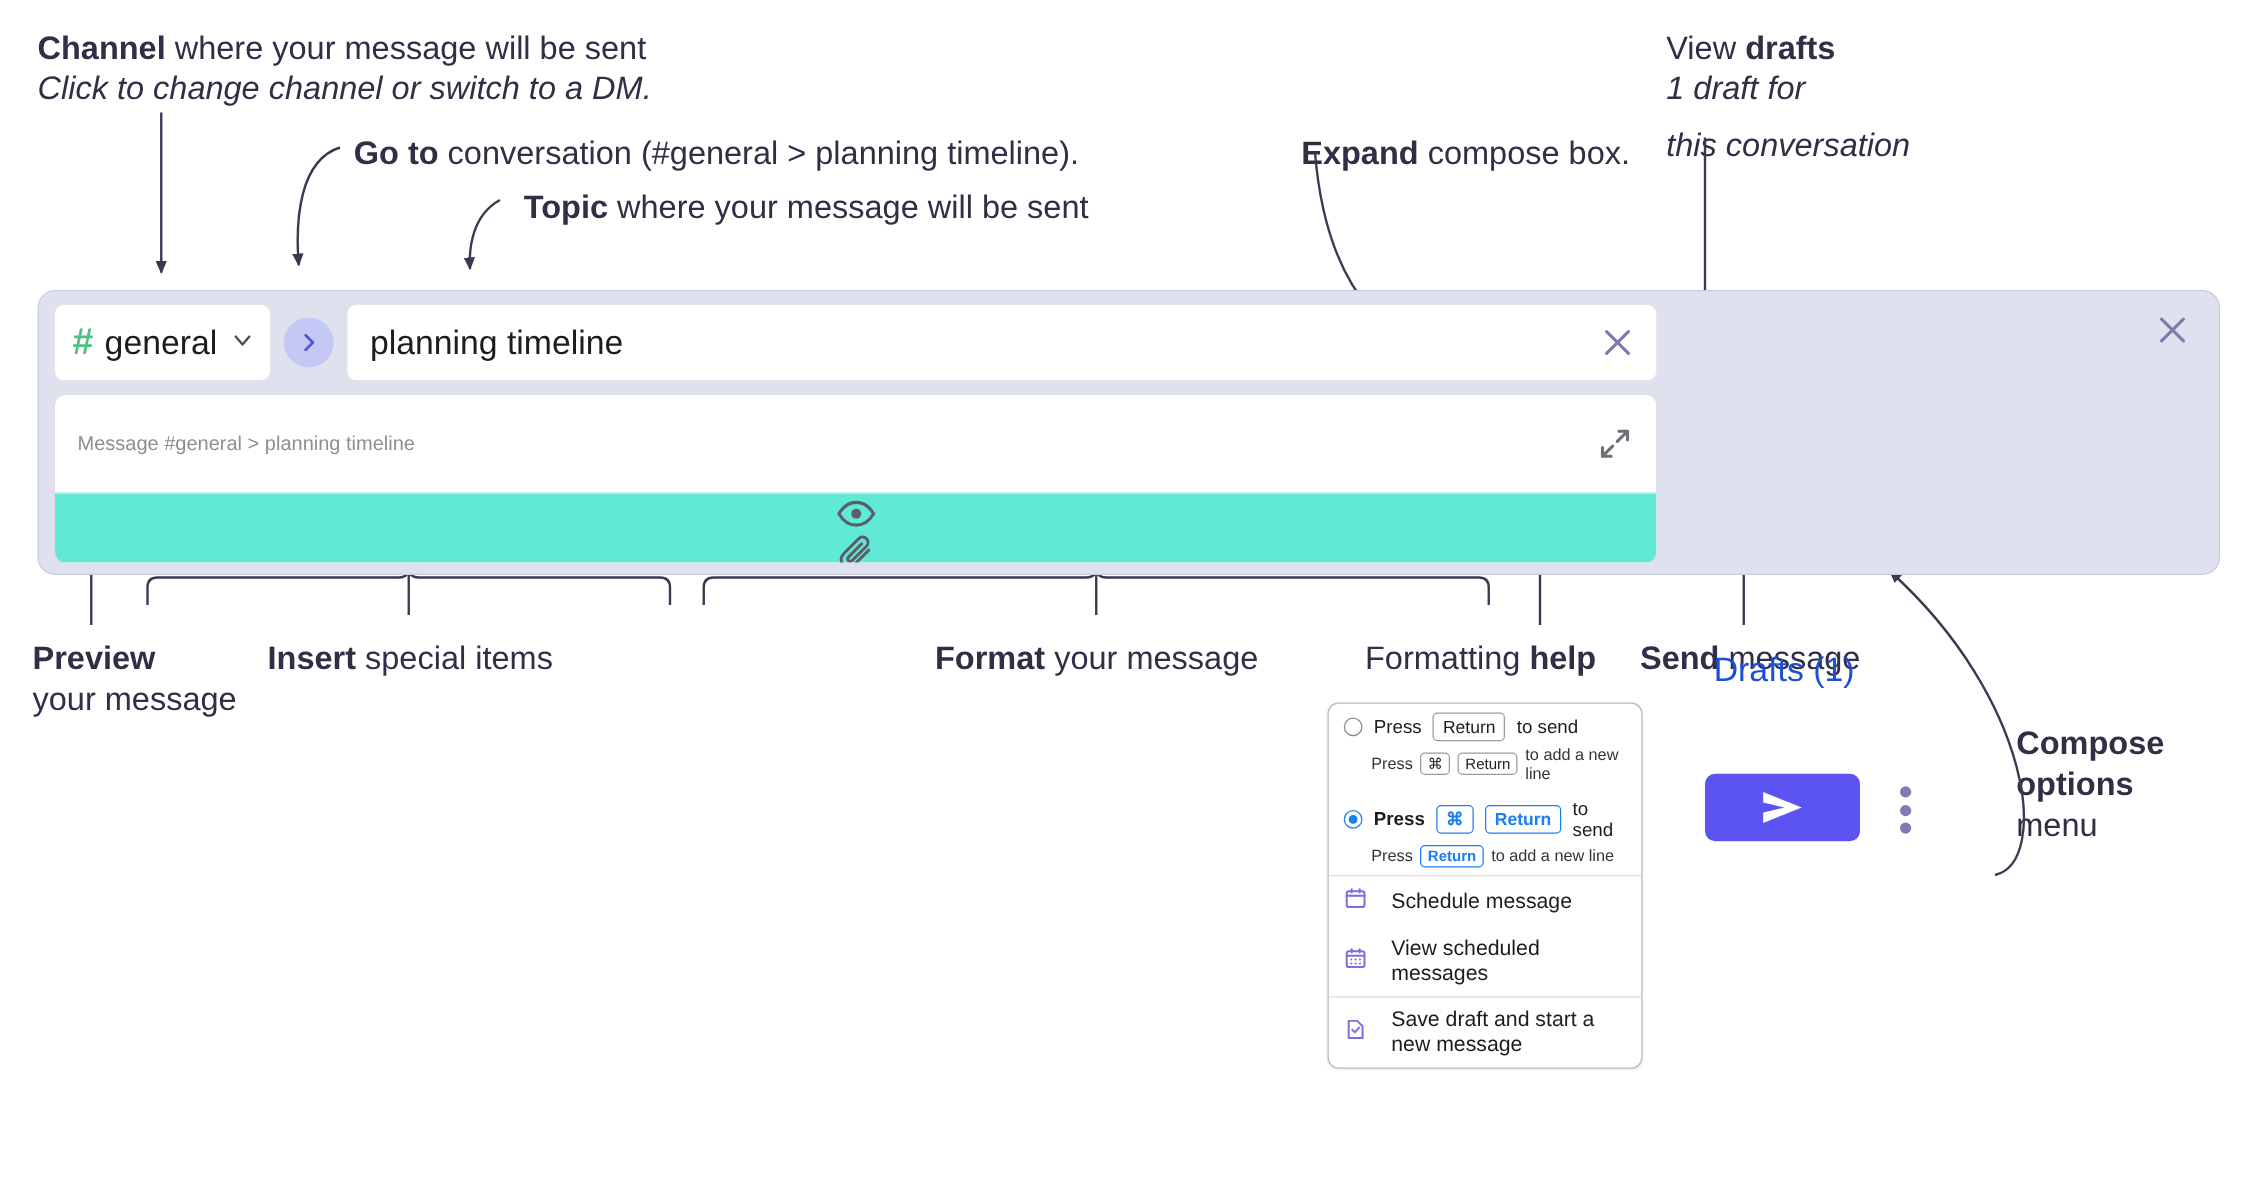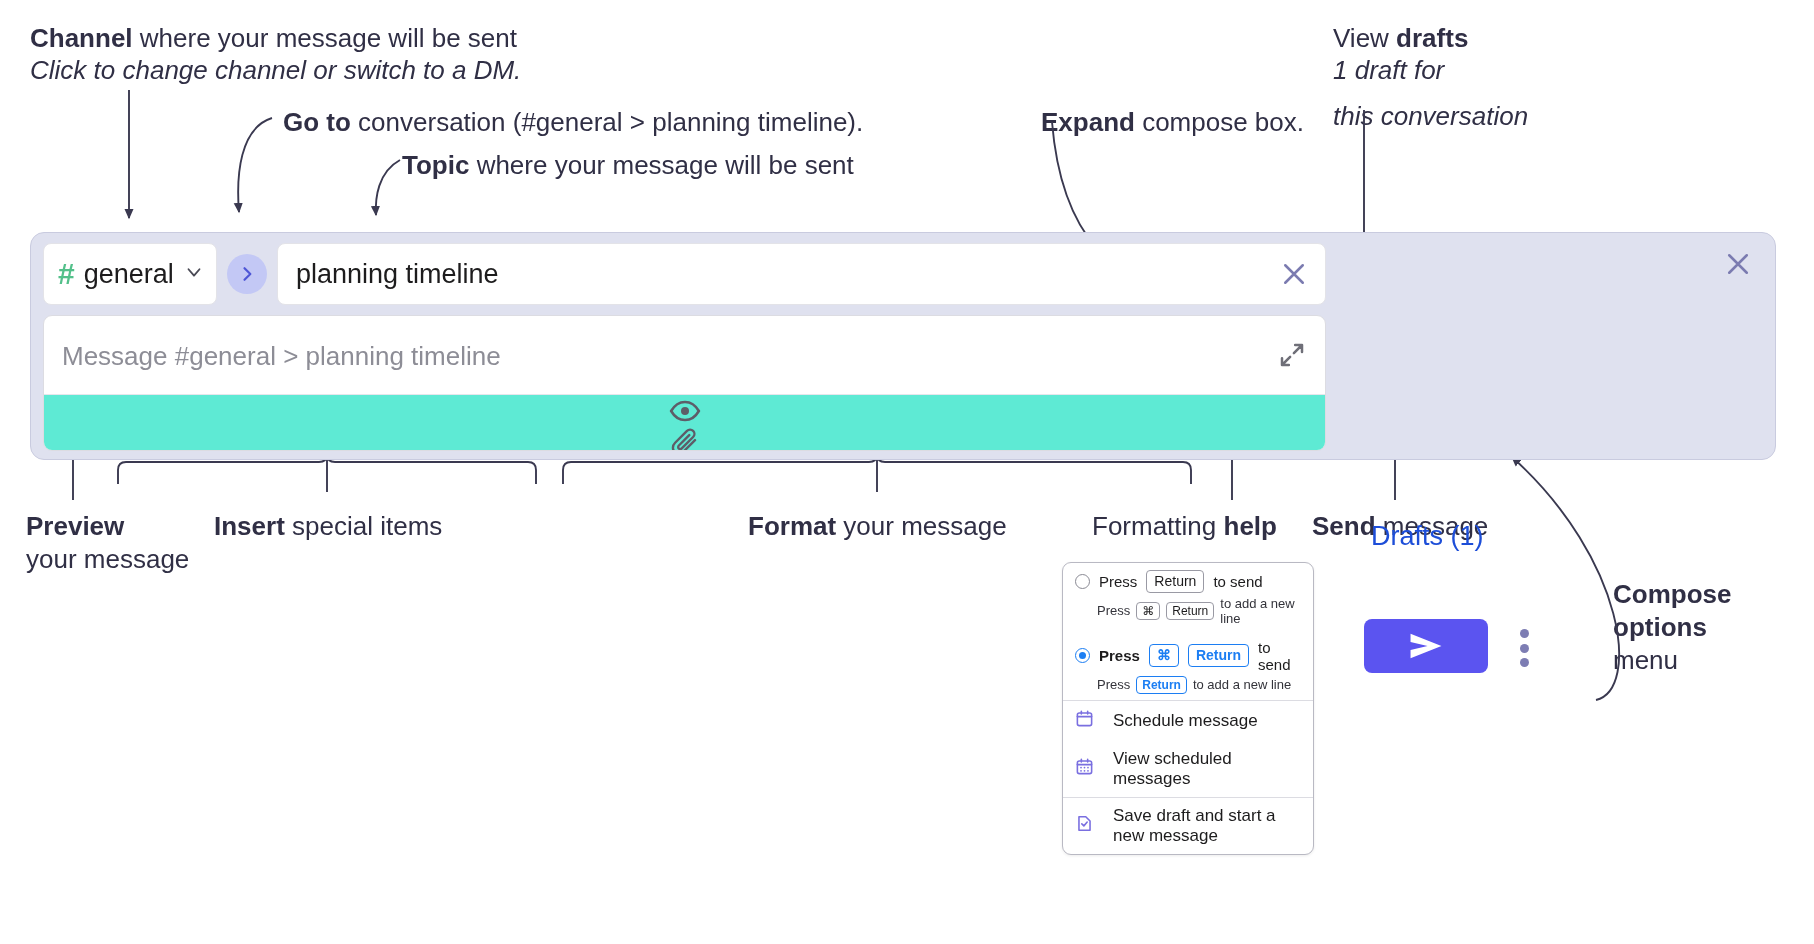--- a/index.html
+++ b/index.html
@@ -63,21 +63,21 @@
 
   
   .msg-box {
     position:absolute; left:0; top:72px; width:100%; height:136px;
     background:#fff; border:1px solid #dcdce2; border-radius:9px; overflow:hidden;
   }
   .msg-input {
     position:absolute; left:0; top:0; right:0; height:80px;
     display:flex; align-items:center; padding:0 18px;
   }
-  .msg-placeholder { font-size:26px; color:#8d8d96; }
+  .msg-placeholder { font-size:16px; color:#8d8d96; }
   .expand-btn { position:absolute; right:18px; top:24px; width:30px; height:30px; cursor:pointer; }
 
   .toolbar {
     position:absolute; left:0; bottom:0; right:0; height:56px; background:#5eead4;
     border-top:1px solid #e6e6ec;
     display:flex; align-items:center; padding:0 14px; gap:0;flex-direction:column;
   }
   .tb-btn { width:46px; height:44px; display:flex; align-items:center; justify-content:center; cursor:pointer; }
   .tb-sep { width:1px; height:28px; background:#bfc0cc; margin:0 9px; flex:0 0 auto; }
   .gif-box {
@@ -139,21 +139,21 @@
     <b>Channel</b><span> where your message will be sent</span>
   </div>
   <div class="anno a-lg" style="left:30px; top:54px;">
     <i>Click to change channel or switch to a DM.</i>
   </div>
 
   <div class="anno a-lg" style="left:283px; top:106px;">
     <b>Go to</b><span> conversation (#general &gt; planning timeline).</span>
   </div>
 
-  <div class="anno a-lg" style="left:402px; top:149px;">
+  <div class="anno a-lg" style="left:419px; top:149px;">
     <b>Topic</b><span> where your message will be sent</span>
   </div>
 
   <div class="anno a-lg" style="left:1041px; top:106px;">
     <b>Expand</b><span> compose box.</span>
   </div>
 
   <div class="anno a-lg" style="left:1333px; top:22px;">
     <span>View </span><b>drafts</b>
   </div>

